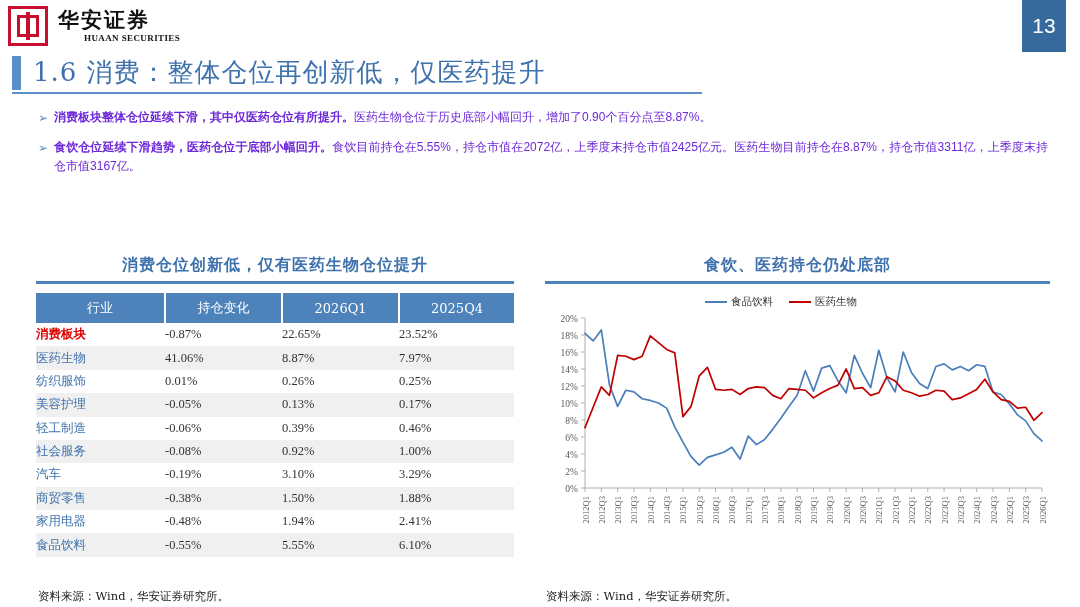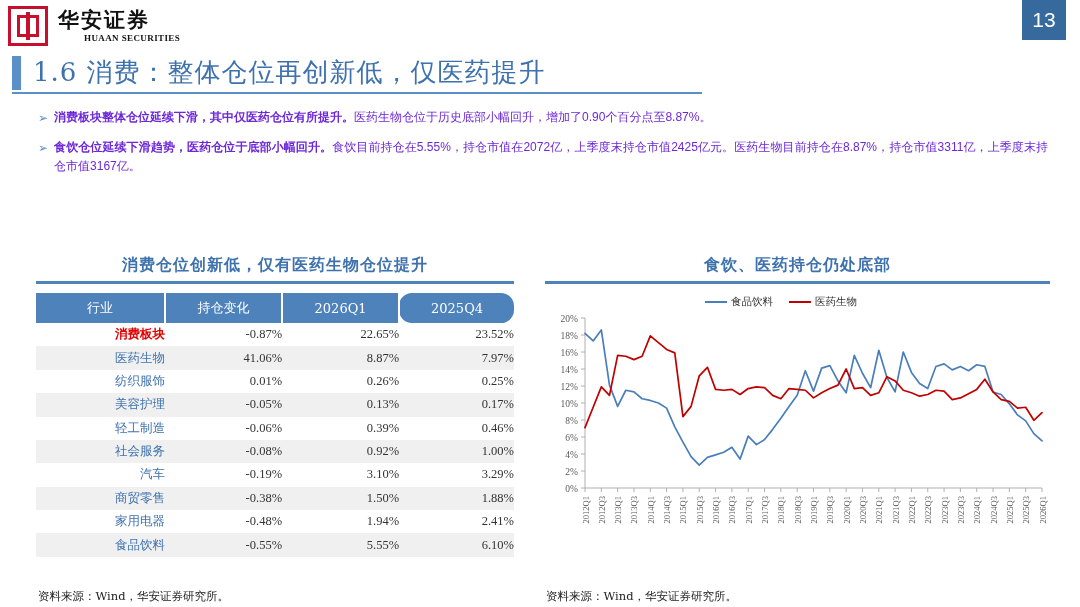--- a/index.html
+++ b/index.html
@@ -14,21 +14,21 @@
              position:relative;background:#fff;}
   .logo-mark:before{content:"";position:absolute;left:6px;top:6px;right:6px;bottom:6px;
              border:3px solid #c8102e;box-sizing:border-box;}
   .logo-mark:after{content:"";position:absolute;left:15px;top:3px;width:4px;bottom:3px;
              background:#c8102e;}
   .logo-text{display:flex;flex-direction:column;line-height:1;}
   .logo-cn{font-size:21px;font-weight:bold;color:#111;letter-spacing:2px;
            font-family:"DejaVu Serif",serif;}
   .logo-en{font-size:9px;font-weight:bold;color:#111;letter-spacing:.4px;margin-top:4px;
            font-family:"Liberation Serif",serif;padding-left:26px;}
-  .page-badge{position:absolute;right:14px;top:0;width:44px;height:40px;background:#36699c;
+  .page-badge{position:absolute;right:14px;top:0;width:44px;height:52px;background:#36699c;
               color:#fff;display:flex;align-items:center;justify-content:center;
               font-size:21px;font-family:"Liberation Sans",sans-serif;}
 
   
   .title-row{position:absolute;left:12px;top:55px;display:flex;align-items:center;}
   .title-bar{width:9px;height:34px;background:#5b8fc7;margin-right:12px;}
   .title-text{font-size:26px;color:#3f72ad;letter-spacing:1px;
               font-family:"DejaVu Serif",serif;}
   .title-underline{position:absolute;left:12px;top:92px;width:690px;height:2px;background:#5b8fc7;}
 
@@ -46,22 +46,22 @@
   .panel-rule{height:3px;background:#4e82ba;margin-top:5px;}
 
   .left-panel{position:absolute;left:36px;top:255px;width:478px;}
   .right-panel{position:absolute;left:545px;top:255px;width:505px;}
 
   
   table.pos{border-collapse:collapse;width:100%;margin-top:9px;
             font-family:"DejaVu Serif",serif;}
   table.pos th{background:#4e82ba;color:#fff;font-size:13px;font-weight:normal;
                padding:6px 0;text-align:center;border-right:2px solid #fff;}
-  table.pos th:last-child{border-right:none;border-radius:13px;}
-  table.pos td{font-size:12.5px;padding:3.2px 0;text-align:right;color:#3f72ad;}
+  table.pos th:last-child{border-right:none;}
+  table.pos td{font-size:12.5px;padding:3.2px 0;text-align:left;color:#3f72ad;}
   table.pos td.num{color:#333;font-family:"Liberation Serif",serif;}
   table.pos tr.alt td{background:#f0f0f0;}
   table.pos tr.hl td.name{color:#e00000;font-weight:bold;}
 
   .src{font-size:11.5px;color:#222;margin-top:11px;font-family:"DejaVu Serif",serif;}
   .src-left{position:absolute;left:38px;top:578px;}
   .src-right{position:absolute;left:546px;top:578px;}
 
   
   .chart-box{position:relative;margin-top:8px;height:268px;}

